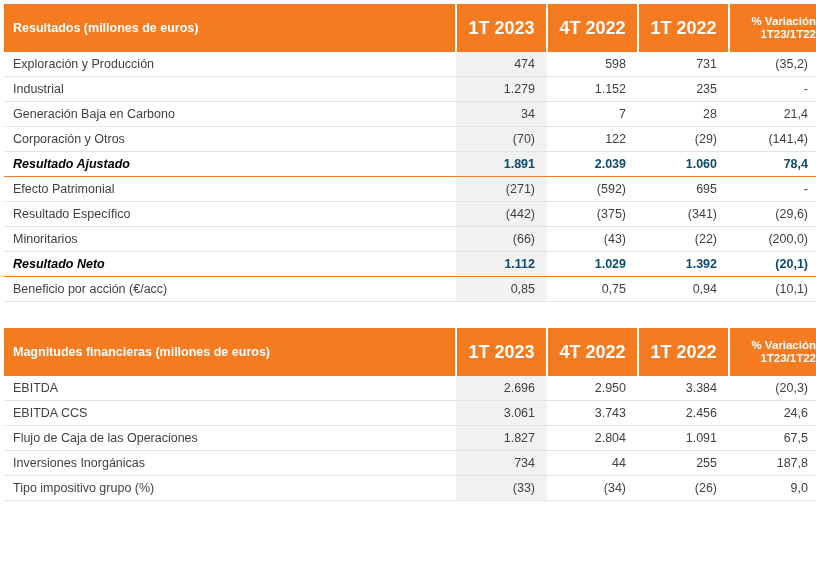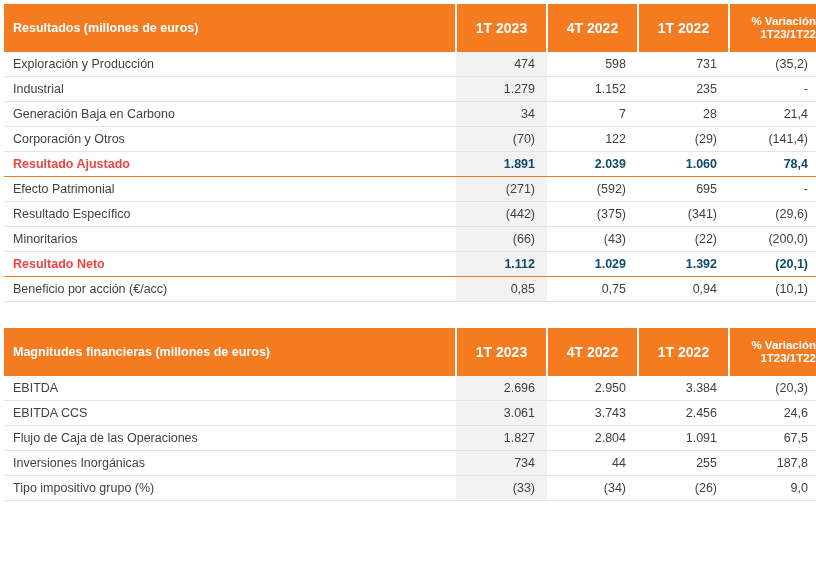--- a/index.html
+++ b/index.html
@@ -44,21 +44,21 @@
     line-height: 1.15;
   }
   .hdr td.title {
     text-align: left;
     padding-left: 9px;
     font-size: 12.5px;
   }
   .hdr td.per {
     text-align: center;
     border-left: 2px solid #ffffff;
-    font-size: 14px;
+    font-size: 18px;
   }
   .hdr td.var {
     text-align: right;
     border-left: 2px solid #ffffff;
     font-size: 11.5px;
     padding: 0 4px;
   }
 
   
   tr.row td {
@@ -81,21 +81,21 @@
   tr.row td.shade {
     background: #f2f2f2;
   }
 
   
   tr.total td {
     font-weight: bold;
     border-top: 1.6px solid #F47B20;
     border-bottom: 1.6px solid #F47B20;
   }
-  tr.total td.lbl { color: #ef4444; }
+  tr.total td.lbl { color: #000000; font-style: italic; }
   tr.total td.num { color: #0c4a6e; }
 
   
   .spacer-block { height: 26px; }
 
   .sup {
     font-size: 8px;
     vertical-align: super;
   }
   .lastrow td { border-bottom: 1px solid #e3e3e3; }

